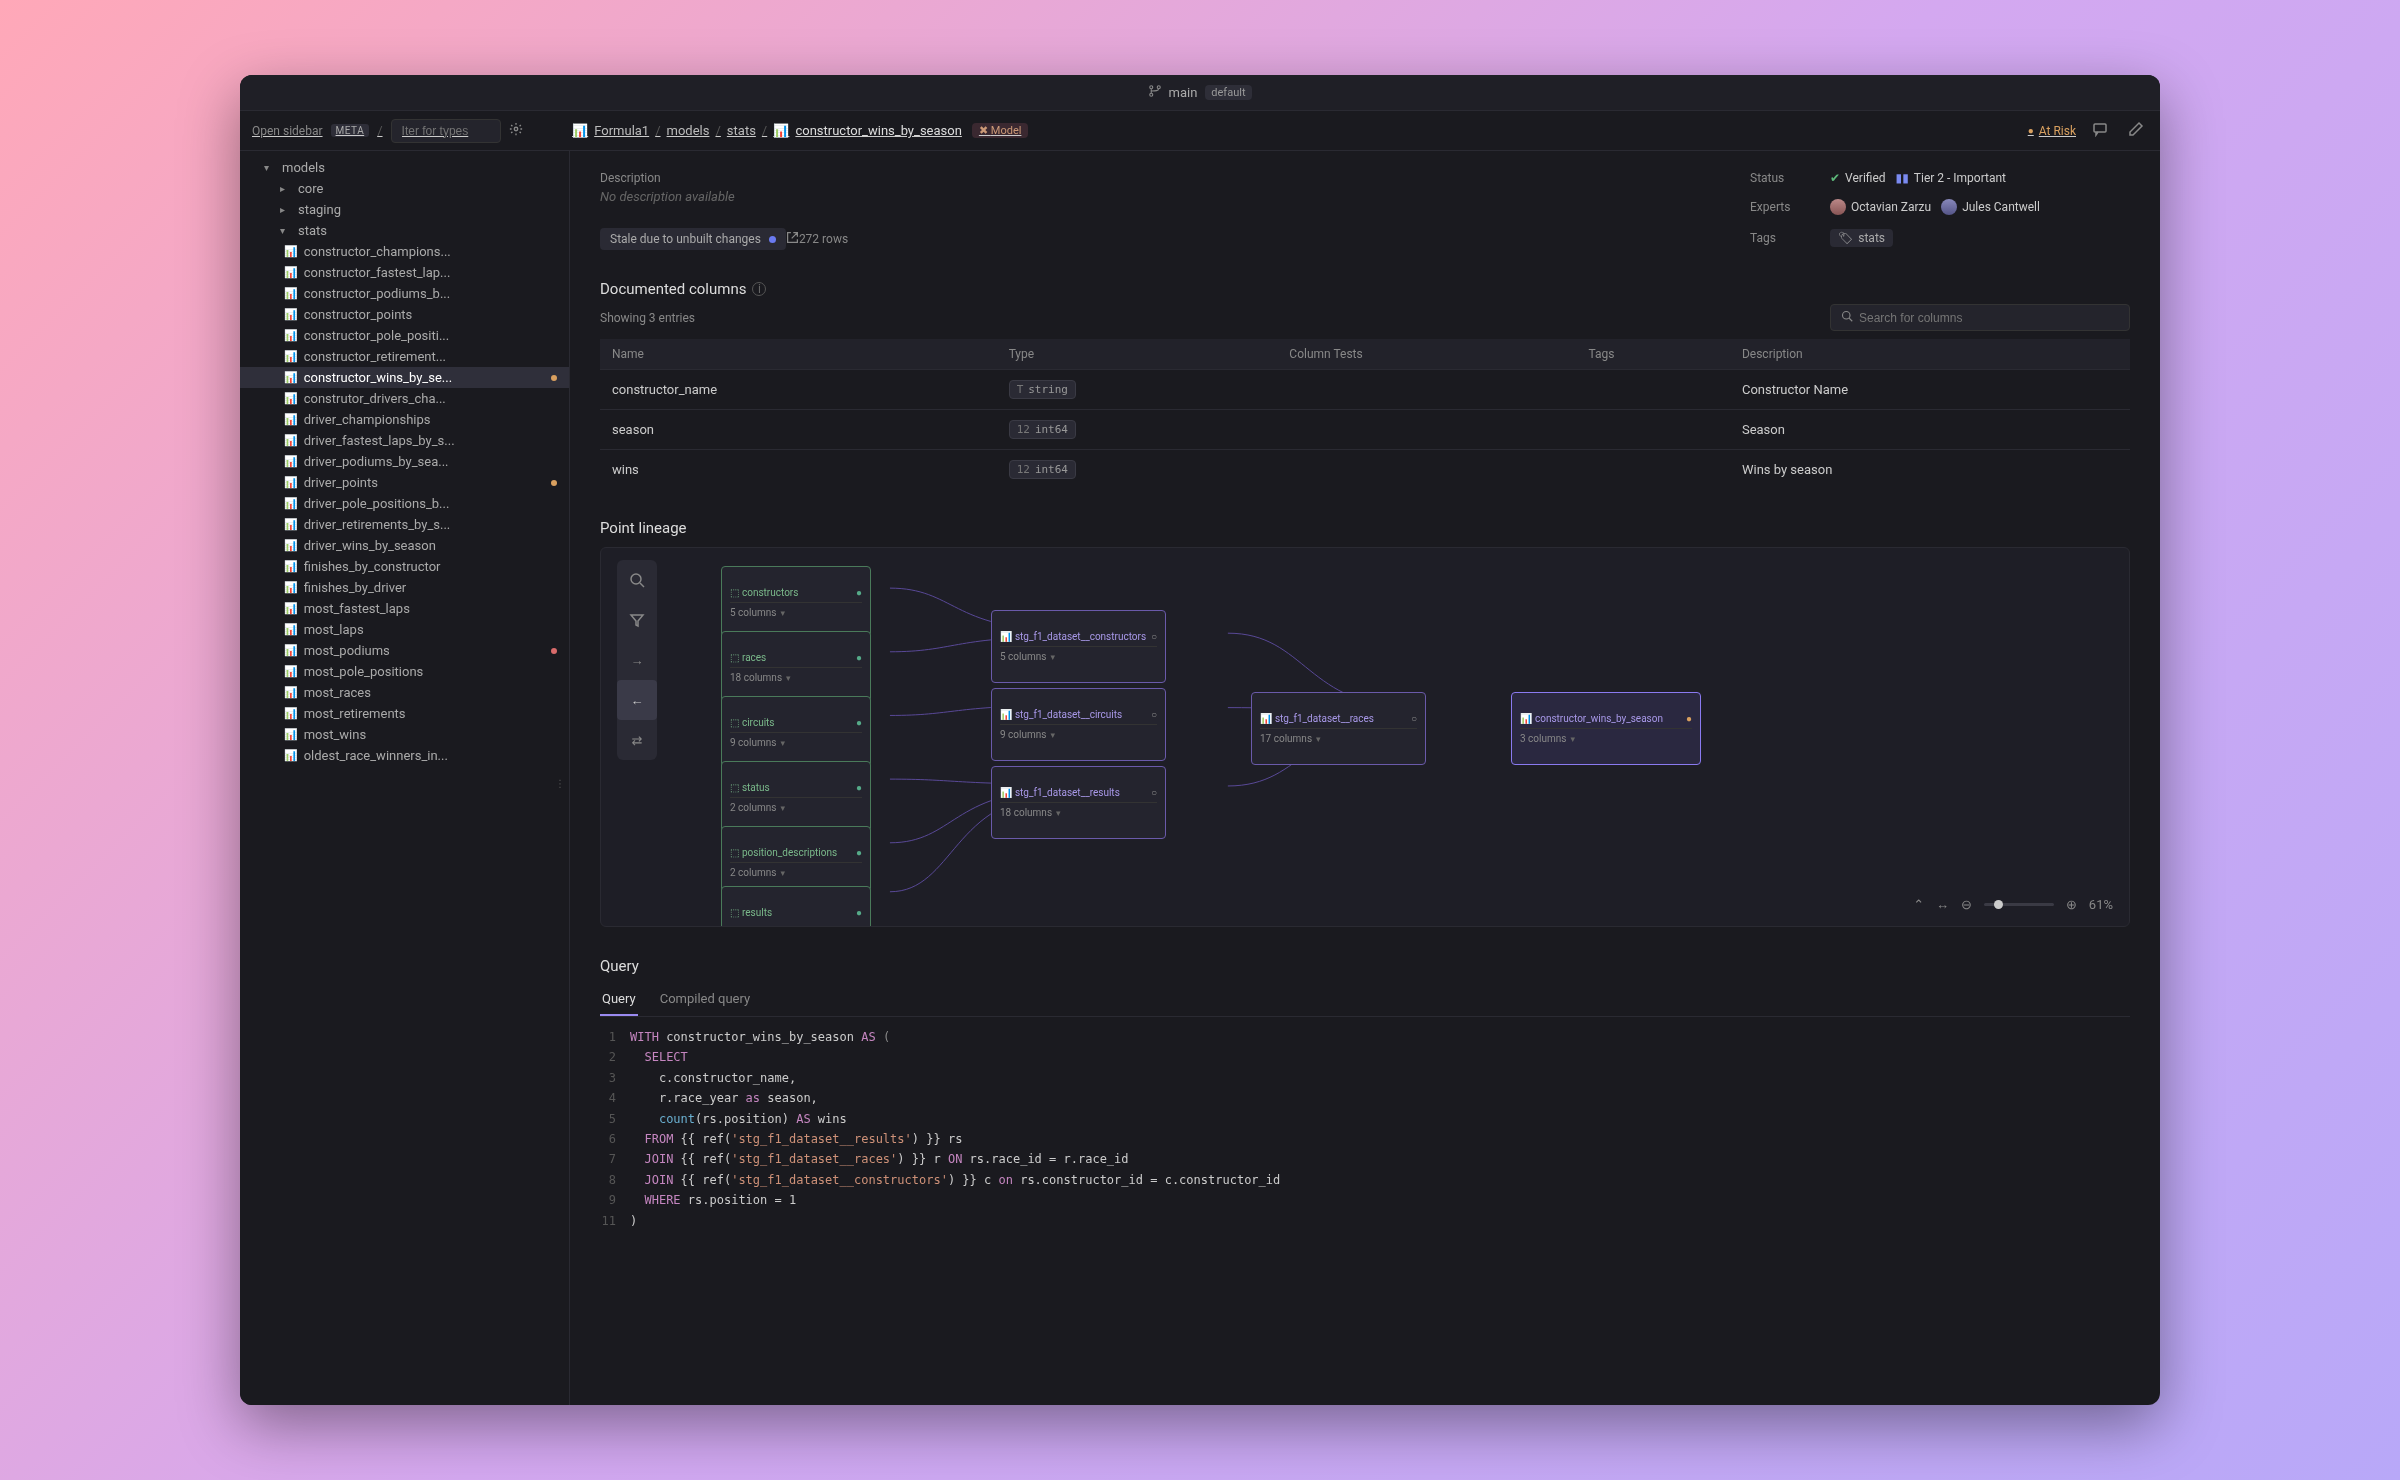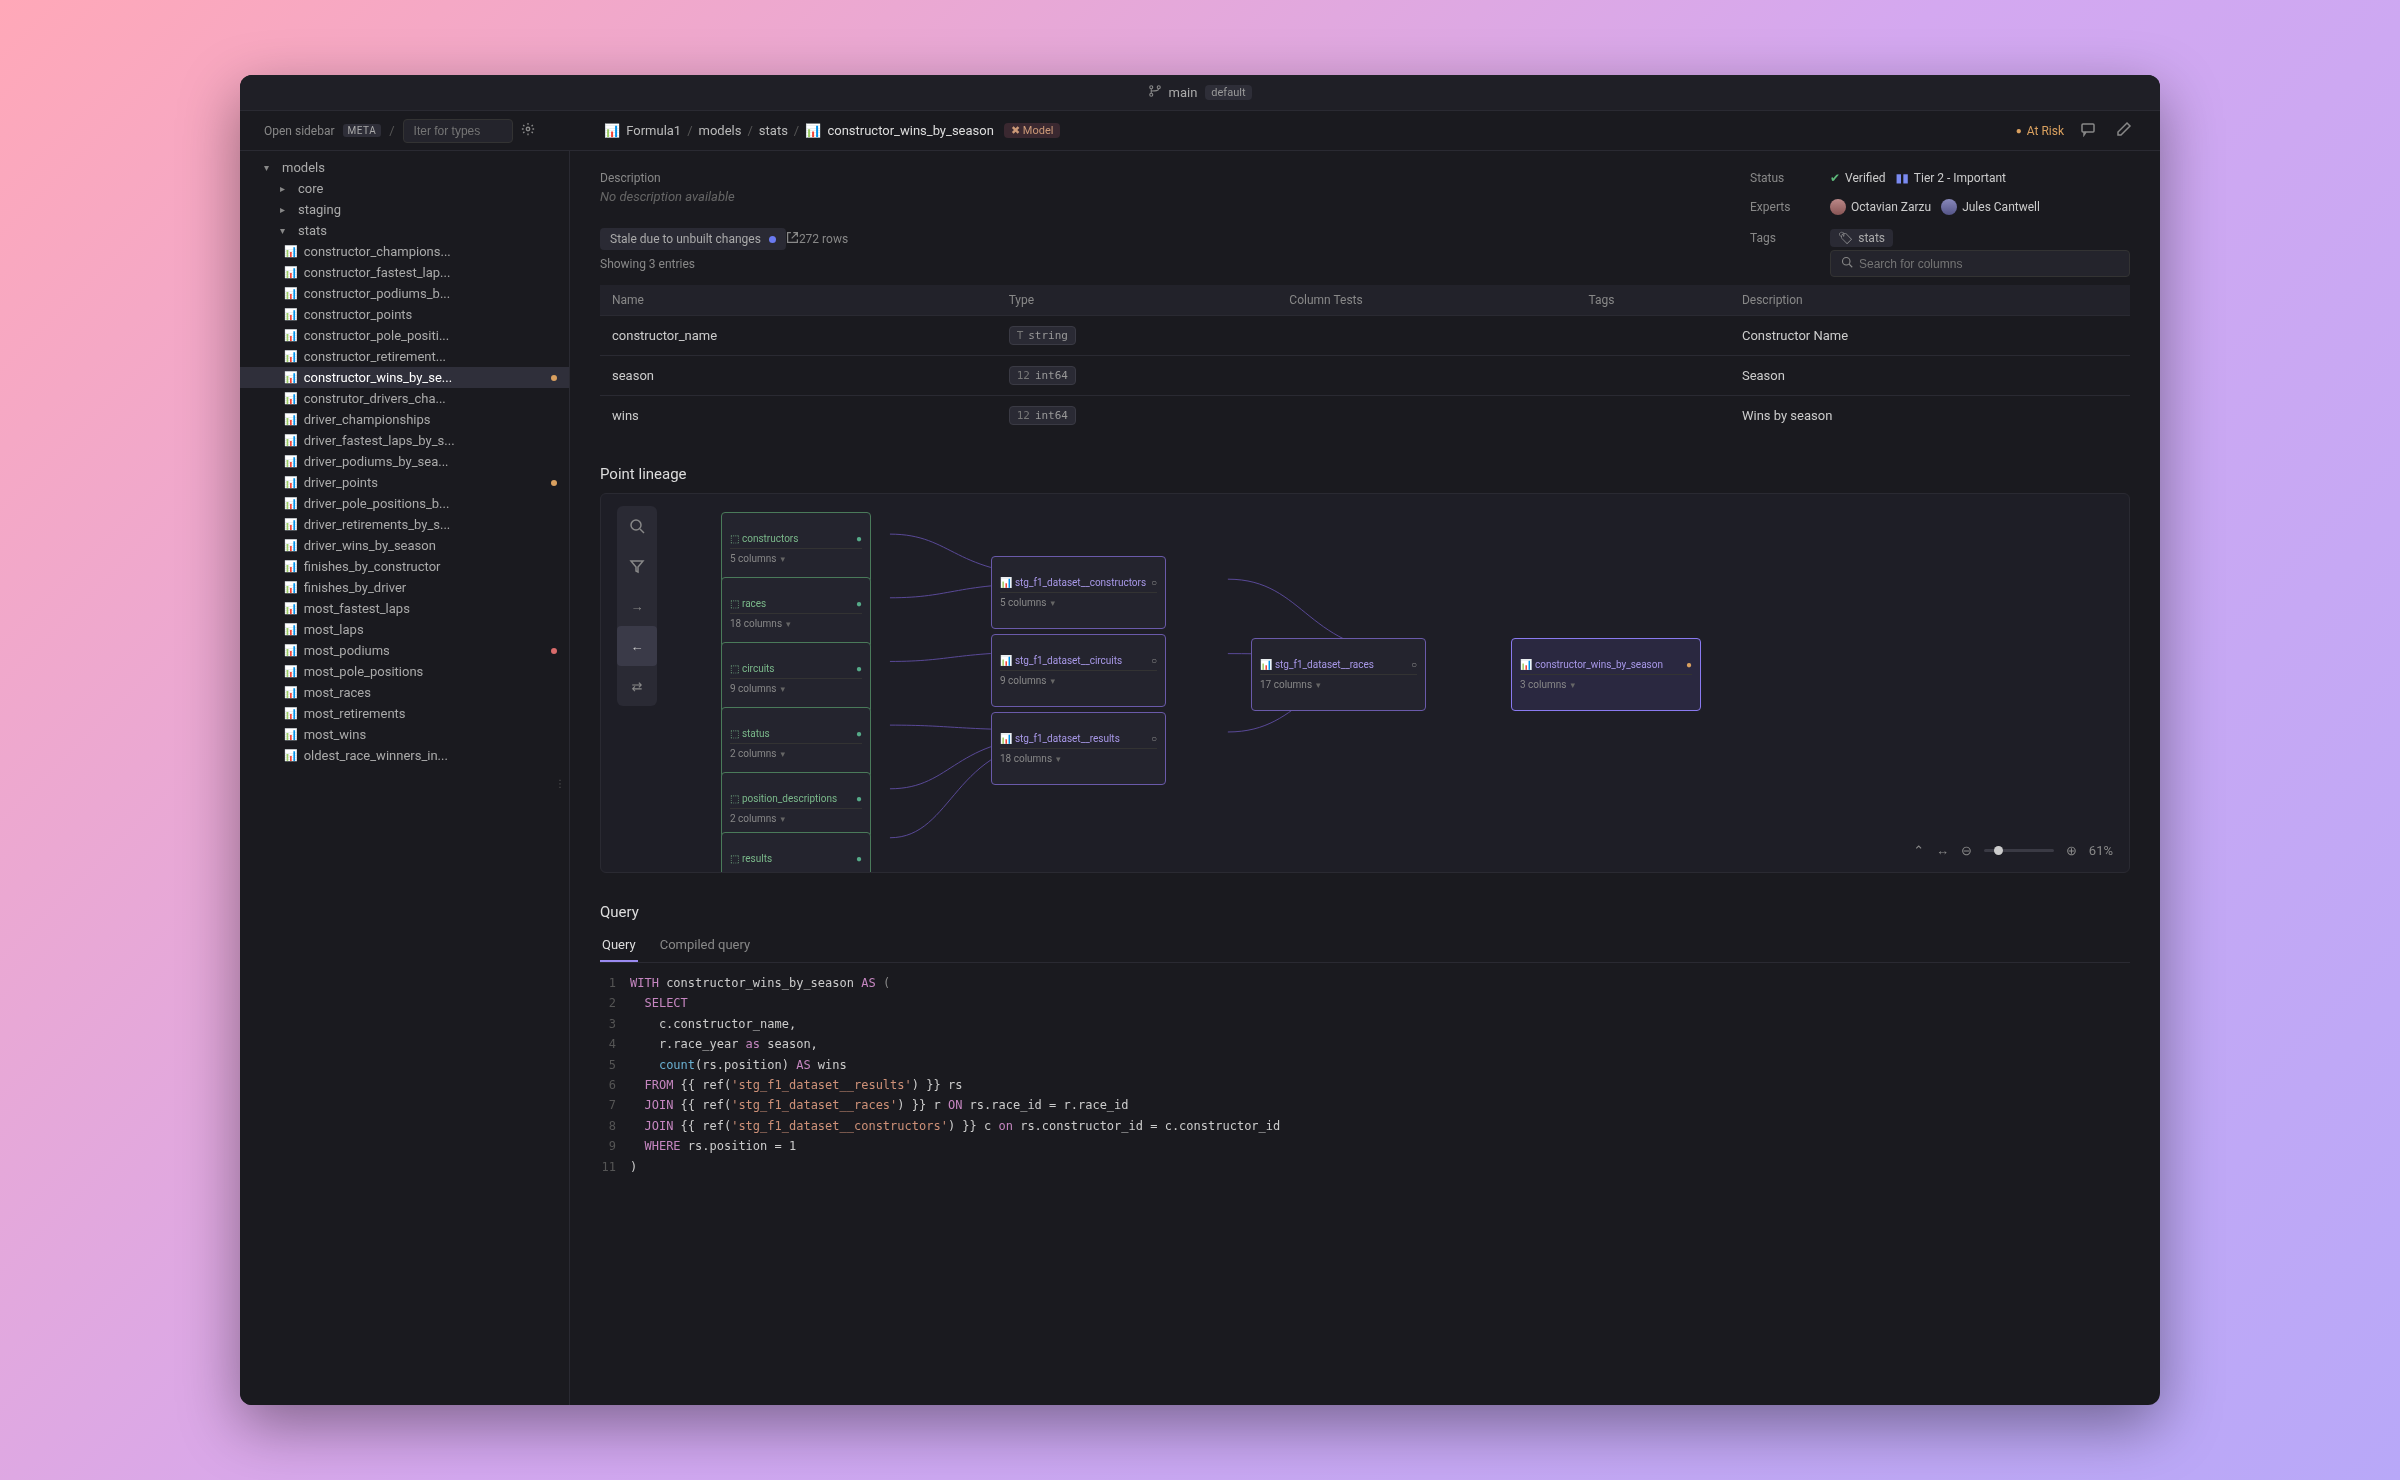--- a/index.html
+++ b/index.html
@@ -41,23 +41,24 @@
   color: #999;
   padding: 1px 6px;
   border-radius: 4px;
   font-size: 11px;
 }
 .toolbar {
   height: 40px;
   background: #1a1a1f;
   display: flex;
   align-items: center;
-  padding: 0 24px;
-  gap: 20px;
+  padding: 0 12px;
+  gap: 0;
   border-bottom: 1px solid #2a2a32;
+  text-decoration: underline;
 }
 .toolbar-left { display: flex; align-items: center; gap: 8px; flex: 0 0 320px; }
 .open-sidebar { color: #888; font-size: 12px; cursor: pointer; }
 .meta-badge { background: #2e2e38; color: #aaa; font-size: 10px; padding: 1px 5px; border-radius: 3px; letter-spacing: .5px; }
 .slash { color: #555; }
 .type-filter {
   background: #24242c;
   border: 1px solid #333;
   color: #888;
   padding: 4px 10px;
@@ -399,20 +400,24 @@
             <div class="meta-vals">
               <span class="tag-chip">
                 <span>🏷</span>
                 <span>stats</span>
               </span>
             </div>
           </div>
         </div>
       </div>
 
+      <div class="section-title">
+        <span>Documented columns</span>
+        <span class="info-icon">i</span>
+      </div>
       <div class="columns-head">
         <span class="entries-count">Showing 3 entries</span>
         <div class="search-box">
           <span>
             <svg width="12" height="12" viewBox="0 0 16 16" fill="none" stroke="#888" stroke-width="1.5">
                 <circle cx="7" cy="7" r="5"></circle>
                 <path d="M11 11l4 4"></path>
               </svg>
           </span>
           <input placeholder="Search for columns" style="">

